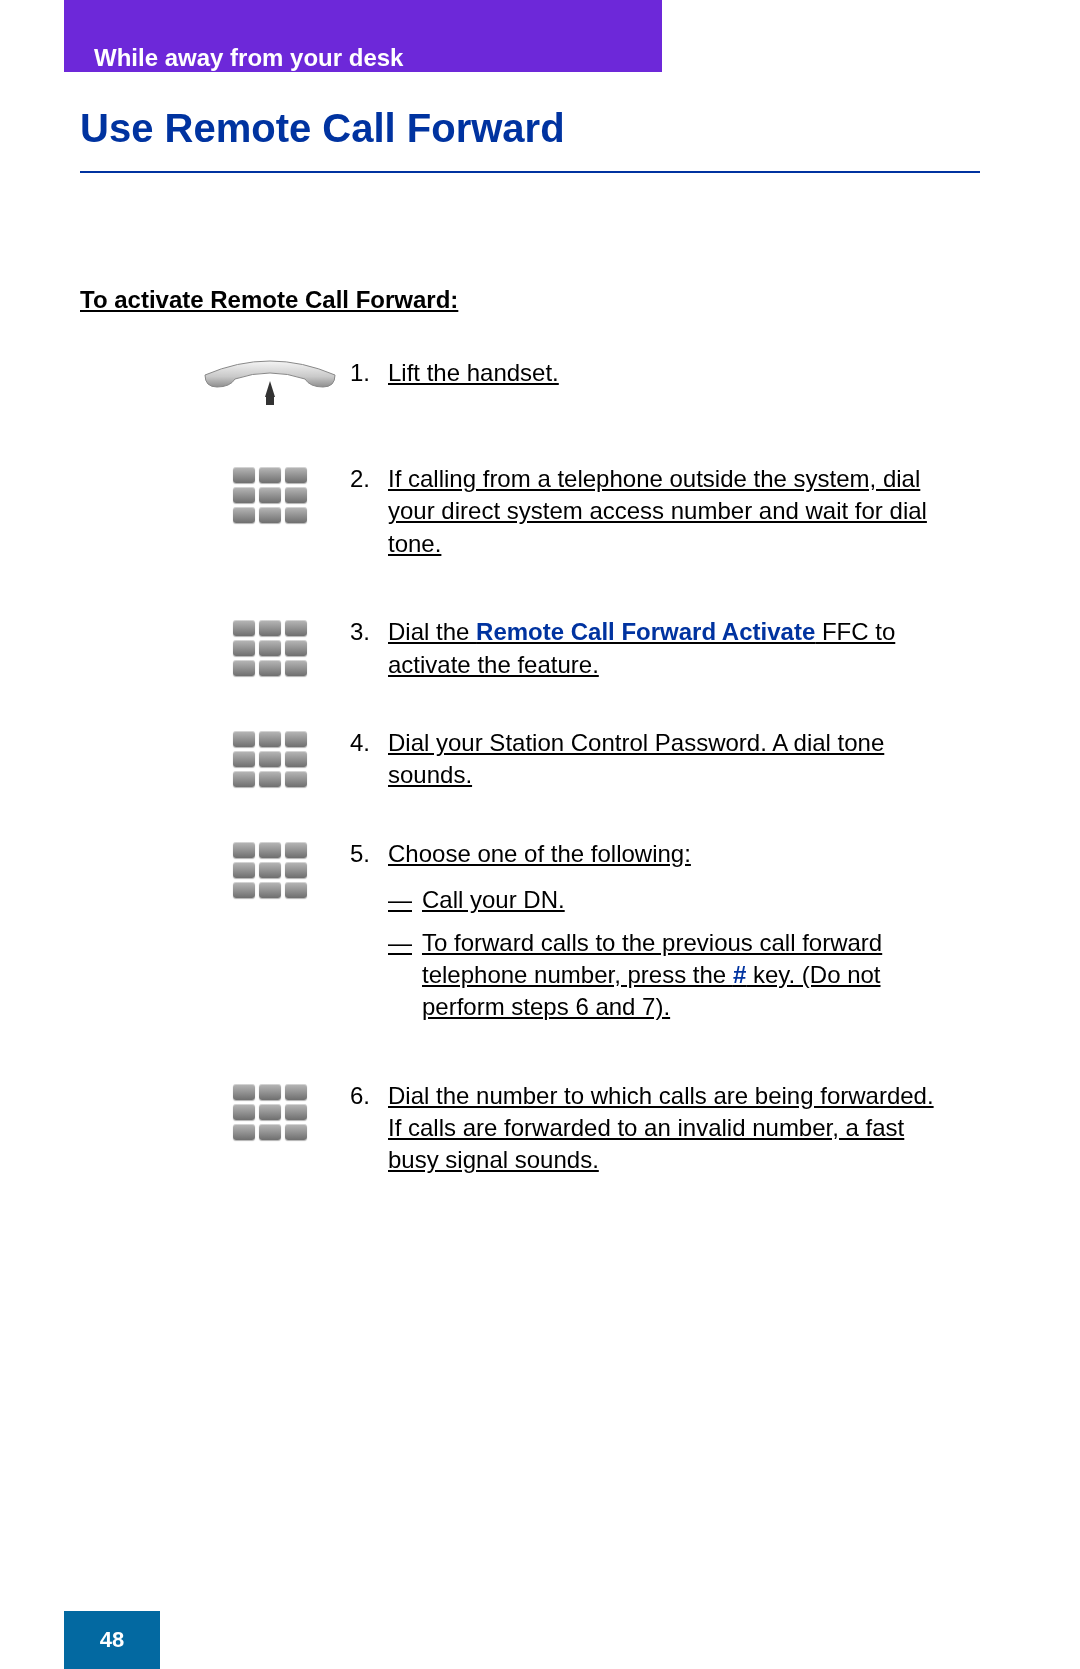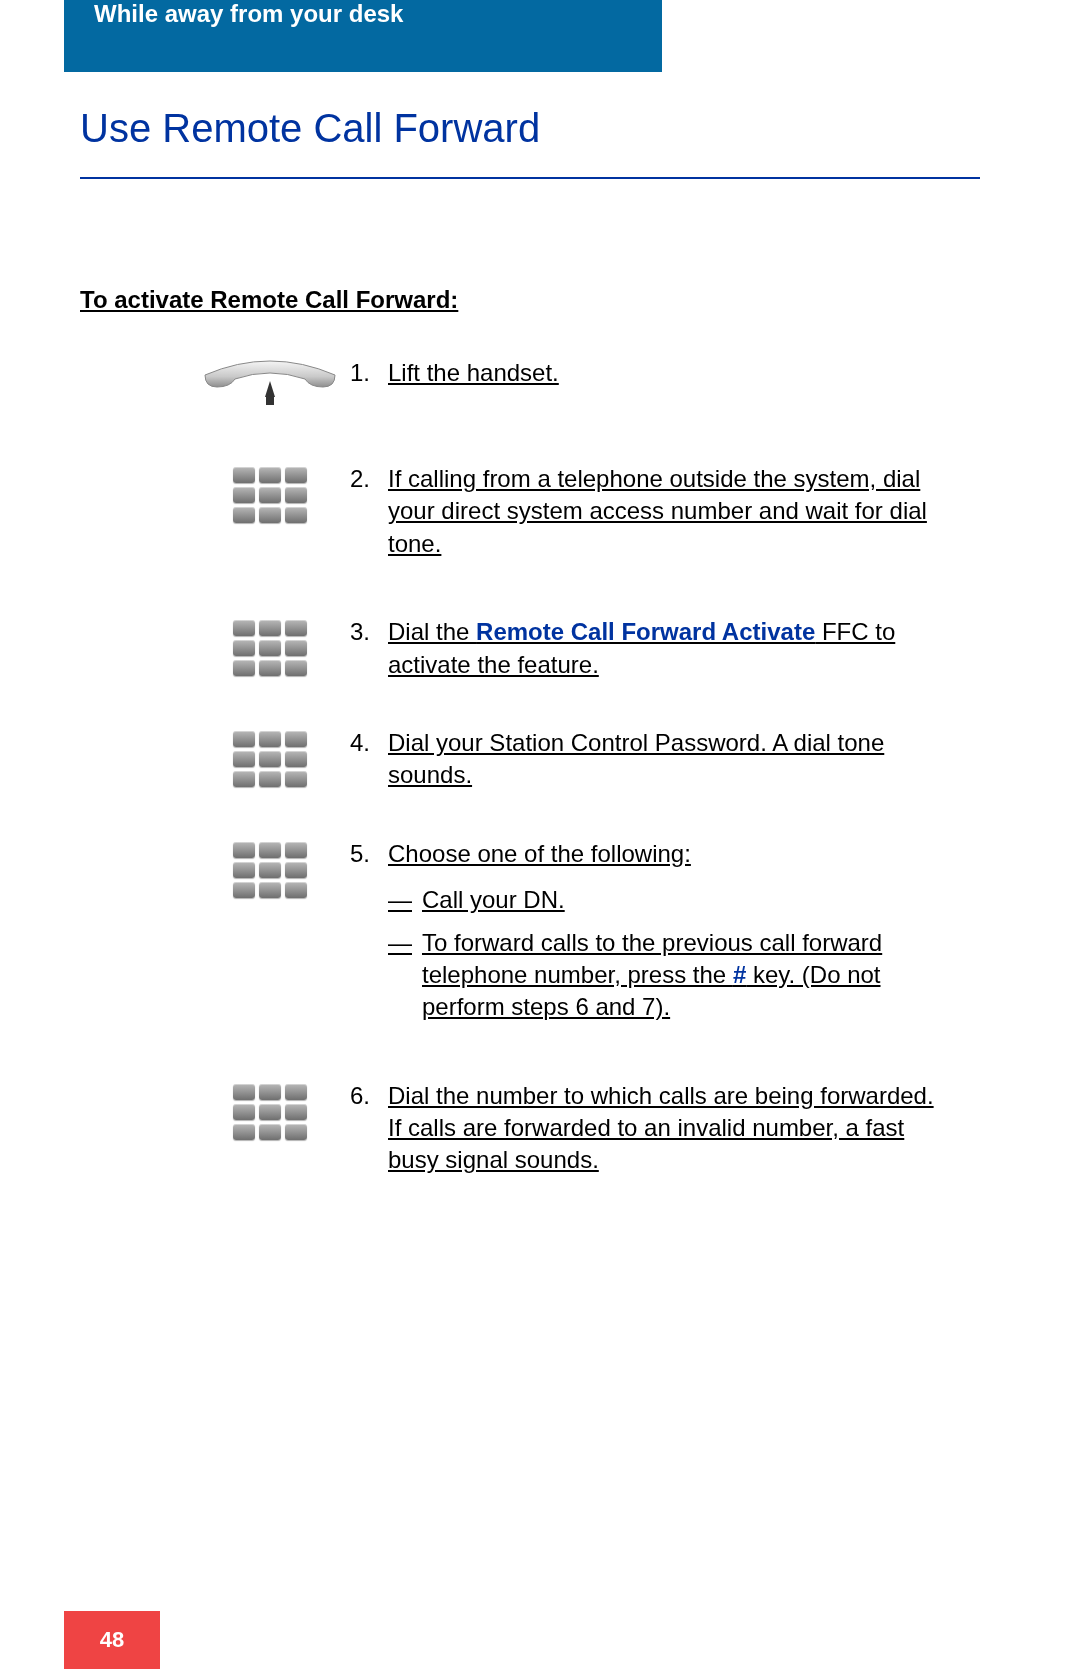--- a/index.html
+++ b/index.html
@@ -14,40 +14,40 @@
     height: 1669px;
     position: relative;
     box-sizing: border-box;
   }
   .header-bar {
     position: absolute;
     top: 0;
     left: 64px;
     width: 598px;
     height: 72px;
-    background: #0369a1;
-    display: flex;
-    align-items: flex-start;
+    background: #6d28d9;
+    display: flex;
+    align-items: flex-end;
     padding-left: 30px;
     box-sizing: border-box;
   }
   .header-title {
     color: #fff;
     font-weight: bold;
     font-size: 24px;
   }
   .main-title {
     position: absolute;
     top: 106px;
     left: 80px;
     color: #0033a0;
     font-size: 40px;
-    font-weight: normal;
+    font-weight: bold;
     width: 900px;
-    padding-bottom: 26px;
+    padding-bottom: 20px;
     border-bottom: 2px solid #0033a0;
   }
   .intro {
     position: absolute;
     top: 195px;
     left: 80px;
     width: 900px;
     font-size: 24px;
     line-height: 1.3;
     color: #000;
@@ -110,21 +110,21 @@
     width: 34px;
     flex: 0 0 34px;
   }
   
   .footer-bar {
     position: absolute;
     left: 64px;
     bottom: 0;
     width: 96px;
     height: 58px;
-    background: #ef4444;
+    background: #0369a1;
     display: flex;
     align-items: center;
     justify-content: center;
     color: #fff;
     font-weight: bold;
     font-size: 22px;
   }
   
   .keypad {
     display: grid;

